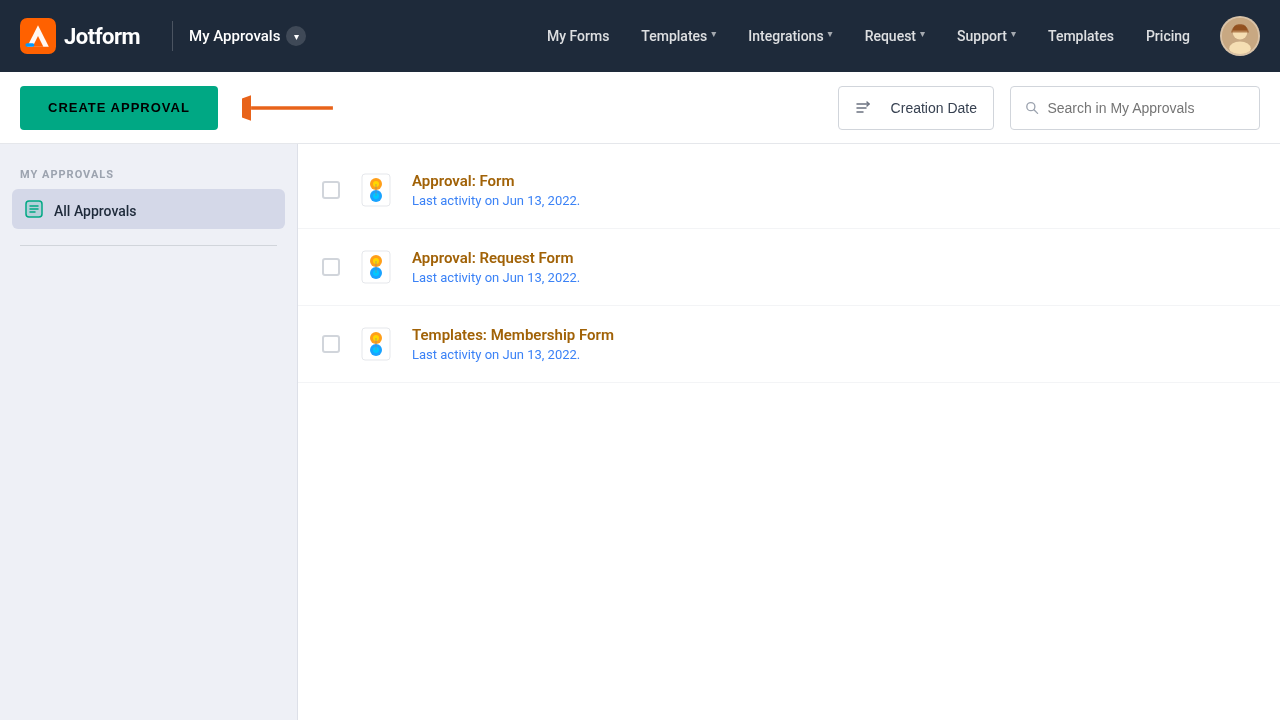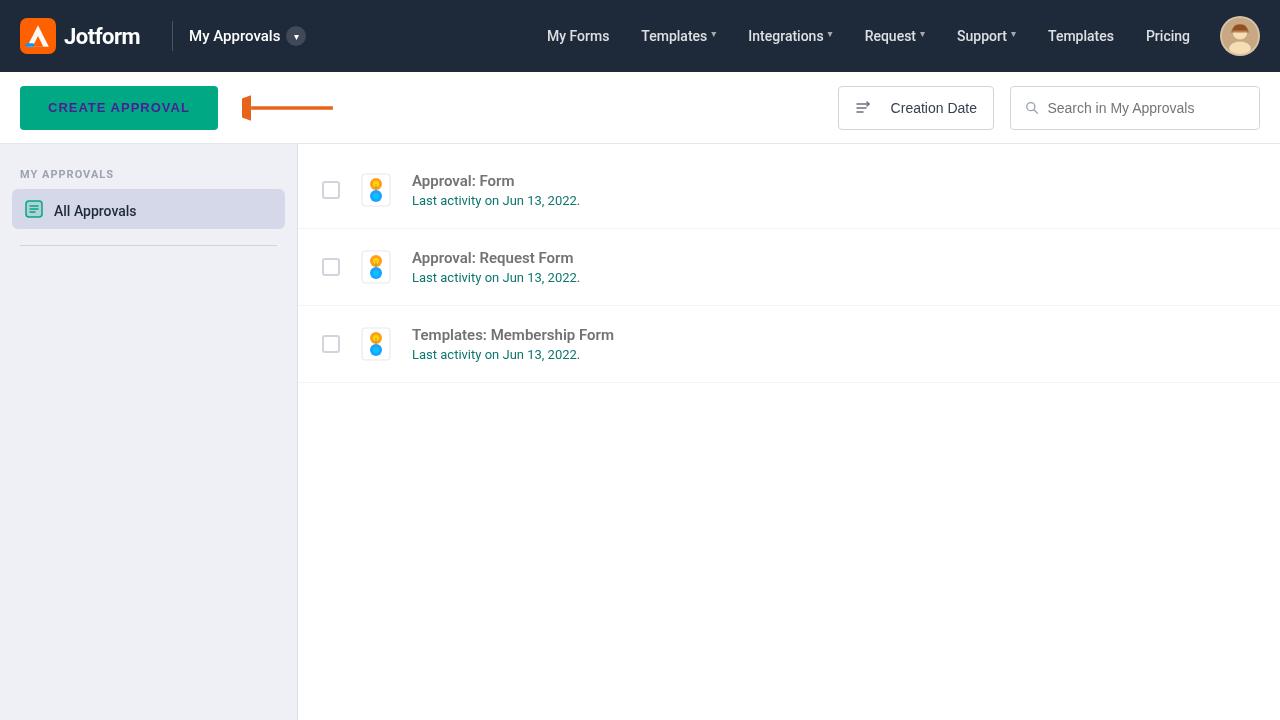--- a/index.html
+++ b/index.html
@@ -96,21 +96,21 @@
       background: #fff;
       height: 72px;
       display: flex;
       align-items: center;
       padding: 0 20px;
       border-bottom: 1px solid #e5e7eb;
       gap: 16px;
     }
     .create-btn {
       background: #00a884;
-      color: #4c1d95;
+      color: #000000;
       font-size: 13px;
       font-weight: 700;
       letter-spacing: 1px;
       border: none;
       border-radius: 4px;
       padding: 0 28px;
       height: 44px;
       cursor: pointer;
       white-space: nowrap;
       text-transform: uppercase;
@@ -239,26 +239,26 @@
       border: 2px solid #d1d5db;
       border-radius: 3px;
       flex-shrink: 0;
       cursor: pointer;
       background: #fff;
     }
     .approval-info { flex: 1; }
     .approval-title {
       font-size: 15px;
       font-weight: 600;
-      color: #737373;
+      color: #a16207;
       margin-bottom: 3px;
     }
     .approval-date {
       font-size: 13px;
-      color: #0f766e;
+      color: #3b82f6;
     }
 
     
     .approval-svg-icon {
       width: 40px;
       height: 40px;
     }
   </style>
 </head>
 <body>

